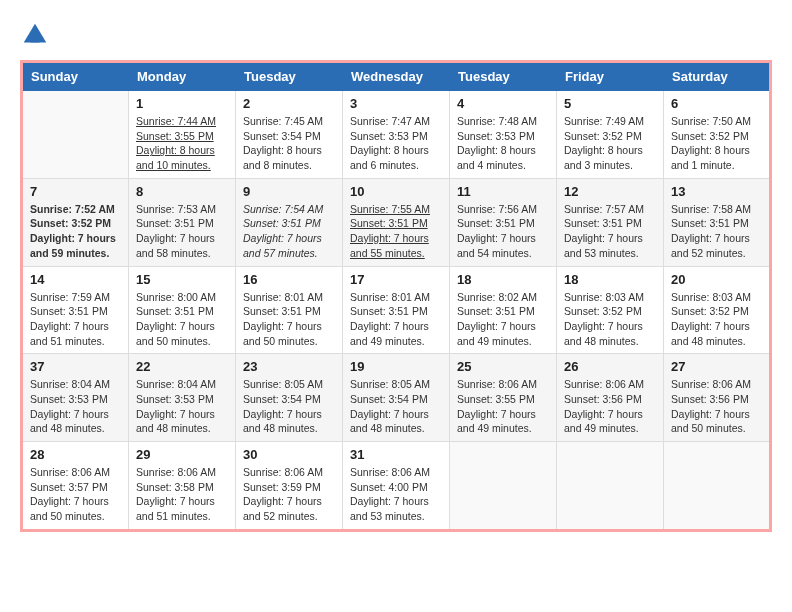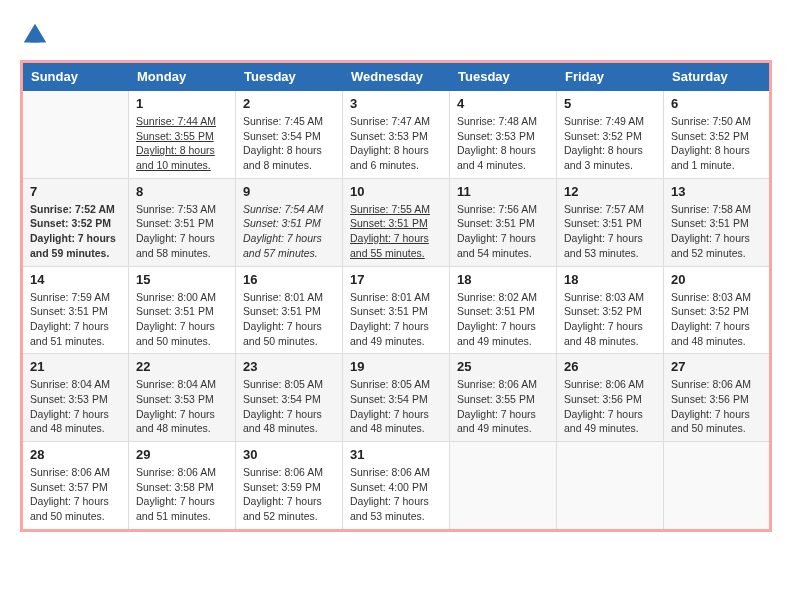--- a/index.html
+++ b/index.html
@@ -258,21 +258,21 @@
         <td>
           <div class="day-number">20</div>
           <div class="day-info" style="white-space: pre-line;">Sunrise: 8:03 AM
 Sunset: 3:52 PM
 Daylight: 7 hours
 and 48 minutes.</div>
         </td>
       </tr>
       <tr class="row-shaded">
         <td>
-          <div class="day-number">21</div>
+          <div class="day-number">37</div>
           <div class="day-info" style="white-space: pre-line;">Sunrise: 8:04 AM
 Sunset: 3:53 PM
 Daylight: 7 hours
 and 48 minutes.</div>
         </td>
         <td>
           <div class="day-number">22</div>
           <div class="day-info" style="white-space: pre-line;">Sunrise: 8:04 AM
 Sunset: 3:53 PM
 Daylight: 7 hours

